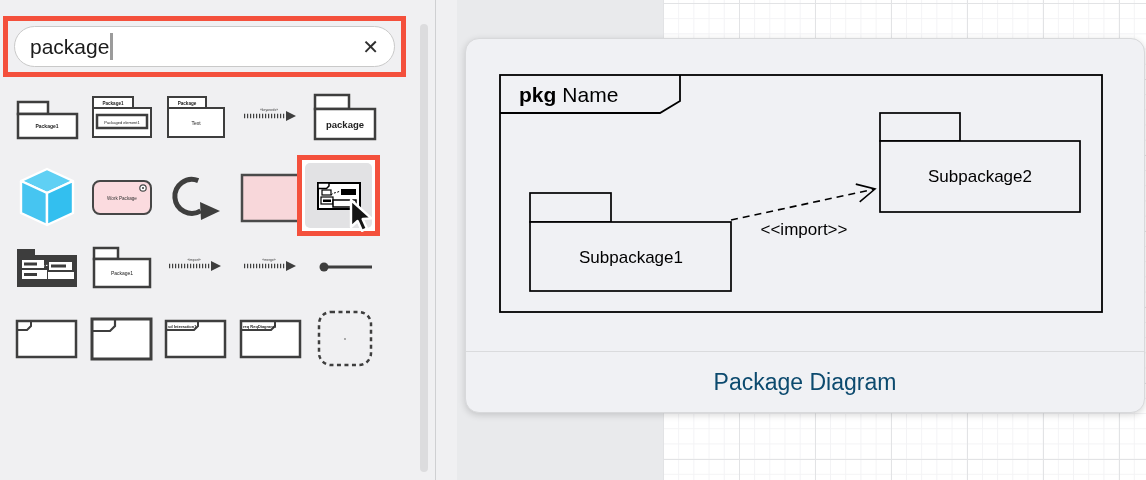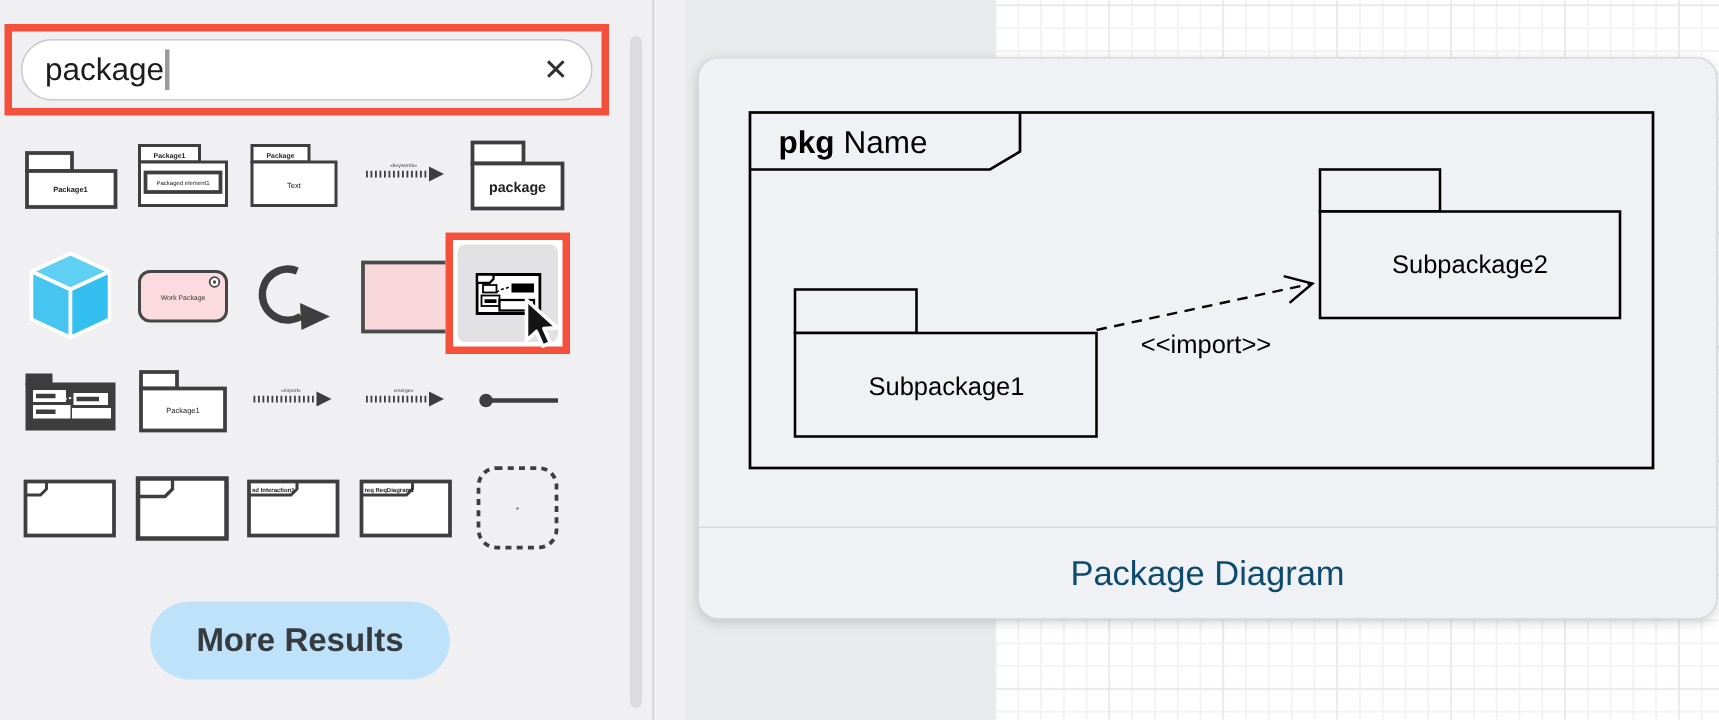--- a/index.html
+++ b/index.html
@@ -259,21 +259,20 @@
       <div class="cell">
           <div class="tile">
         <svg width="60" height="60" viewBox="0 0 60 60">
           <rect x="4" y="3" width="52" height="53" rx="12" fill="none" stroke="#3e3e3e" stroke-width="2.5" stroke-dasharray="4 3.5"></rect>
           <circle cx="30" cy="30" r="0.9" fill="#888"></circle>
         </svg>
           </div>
         </div>
     </div>
 
-    <button class="more">More Results</button>
 
     <div class="cursor">
       <svg width="30" height="38" viewBox="0 0 30 38">
         <path d="M4 2 L4 29 L10.6 23 L14.9 32.8 L19.9 30.5 L15.6 21 L24.4 20.4 Z" fill="#151515" stroke="#fff" stroke-width="2.4" stroke-linejoin="round"></path>
       </svg>
     </div>
 
     <div class="scroll-thumb"></div>
   </aside>
 

